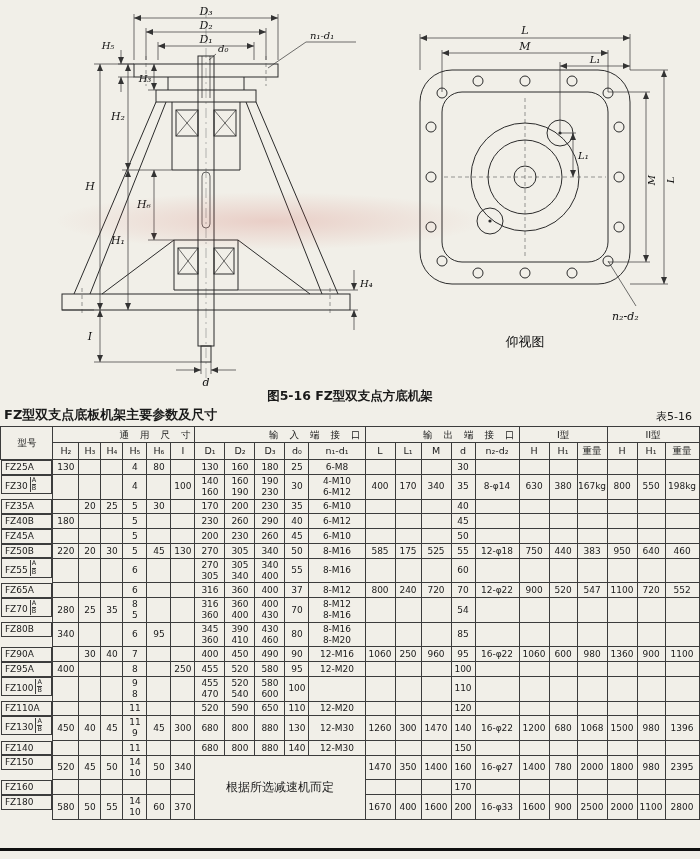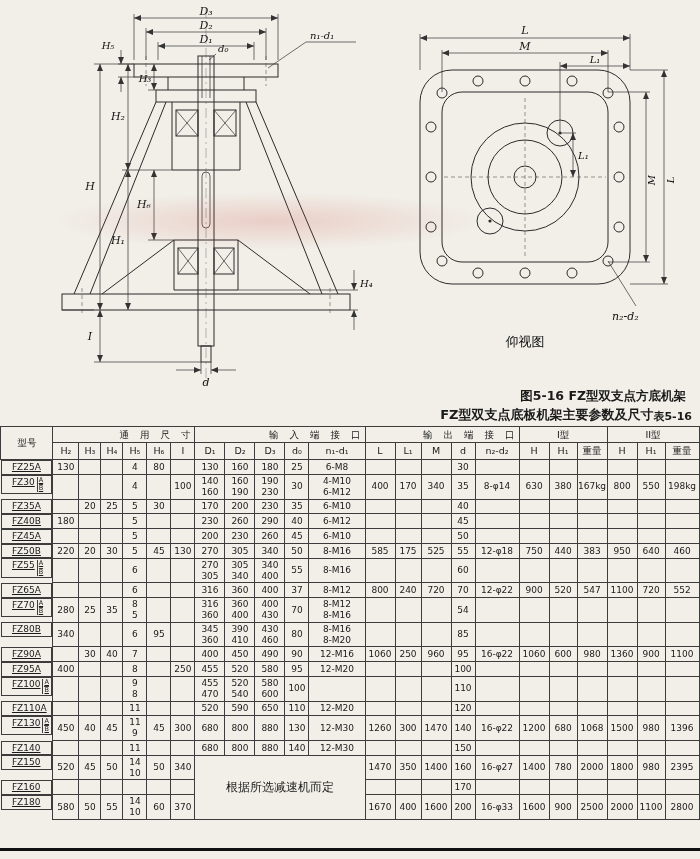--- a/index.html
+++ b/index.html
@@ -10,33 +10,33 @@
   .figure-area{position:relative;height:406px;}
   .figure-area svg{position:absolute;}
   svg .ln{stroke:#2b2b2b;stroke-width:1;fill:none;}
   svg .thin{stroke:#2b2b2b;stroke-width:.7;fill:none;}
   svg .dim{stroke:#333;stroke-width:.7;fill:none;}
   svg .cl{stroke:#888;stroke-width:.6;stroke-dasharray:10 4 2 4;fill:none;}
   svg .dash{stroke:#555;stroke-width:.6;stroke-dasharray:4 3;fill:none;}
   svg text{font-family:"DejaVu Serif",serif;font-style:italic;font-size:11px;fill:#111;}
   svg text.sm{font-size:10px;}
   svg text.cap{font-style:normal;font-family:"DejaVu Sans",sans-serif;font-size:13px;}
-  .caption{position:absolute;left:0;right:14px;bottom:1px;text-align:right;
+  .caption{position:absolute;left:0;right:0;bottom:1px;text-align:center;
     font-size:12.5px;font-weight:bold;}
   .watermark{position:absolute;left:55px;top:192px;width:430px;height:58px;pointer-events:none;
     background:radial-gradient(closest-side,rgba(200,75,65,.20),rgba(200,75,65,0));border-radius:50%;}
-  .title-row{display:flex;justify-content:flex-end;align-items:flex-end;padding:0 8px 2px 4px;}
+  .title-row{display:flex;justify-content:space-between;align-items:flex-end;padding:0 8px 2px 4px;}
   .title-main{font-size:13px;font-weight:bold;}
-  .table-no{font-size:11px;font-weight:bold;}
+  .table-no{font-size:11px;}
   table{border-collapse:collapse;table-layout:fixed;width:692px;margin:0 auto;}
   th,td{border:1px solid #3c3c3c;text-align:center;vertical-align:middle;
     padding:1px 0;font-size:9px;line-height:1.2;overflow:hidden;}
   thead th{font-size:9.5px;font-weight:normal;padding:2px 0;}
   thead th.gh{letter-spacing:4px;text-align:right;}
-  td.model{text-align:left;padding-left:10px;white-space:nowrap;display:flex;align-items:flex-start;gap:2px;border:none;text-decoration:underline;}
+  td.model{text-align:left;padding-left:3px;white-space:nowrap;display:flex;align-items:flex-end;gap:2px;border:none;}
   tr>td.model{border:1px solid #3c3c3c;}
   .vstack{display:inline-flex;flex-direction:column;font-size:6.5px;line-height:1.1;
     border-left:1px solid #3c3c3c;padding-left:1px;}
   .vstack i{font-style:normal;display:block;}
   .vstack i + i{border-top:1px solid #3c3c3c;}
   td .sv{display:block;}
   td.note-cell{font-size:12px;}
   .bottom-rule{position:absolute;left:0;right:0;bottom:8px;height:3px;background:#101010;}
 </style>
 </head>

